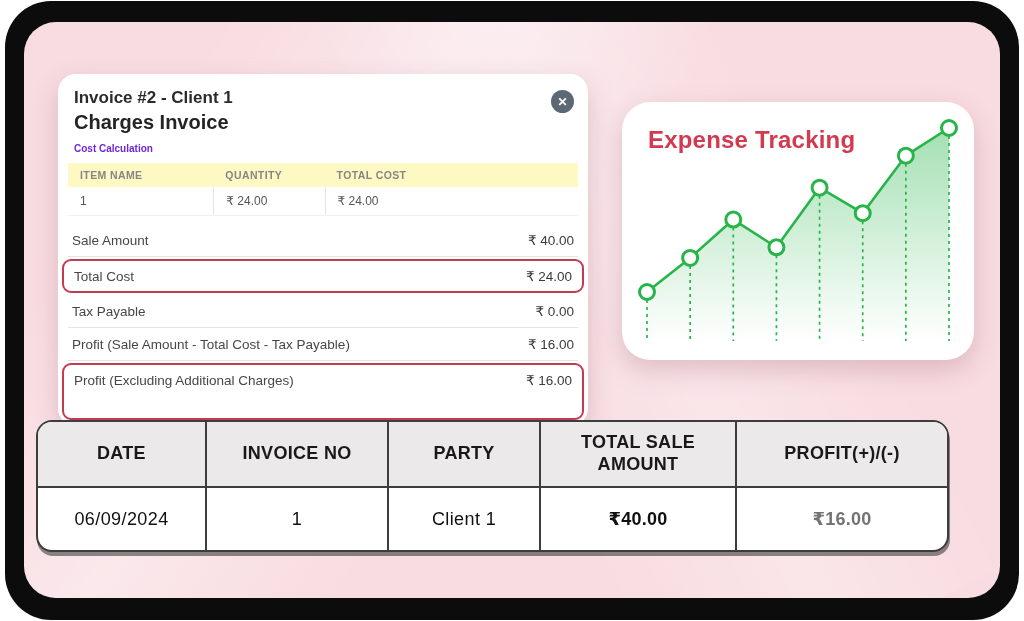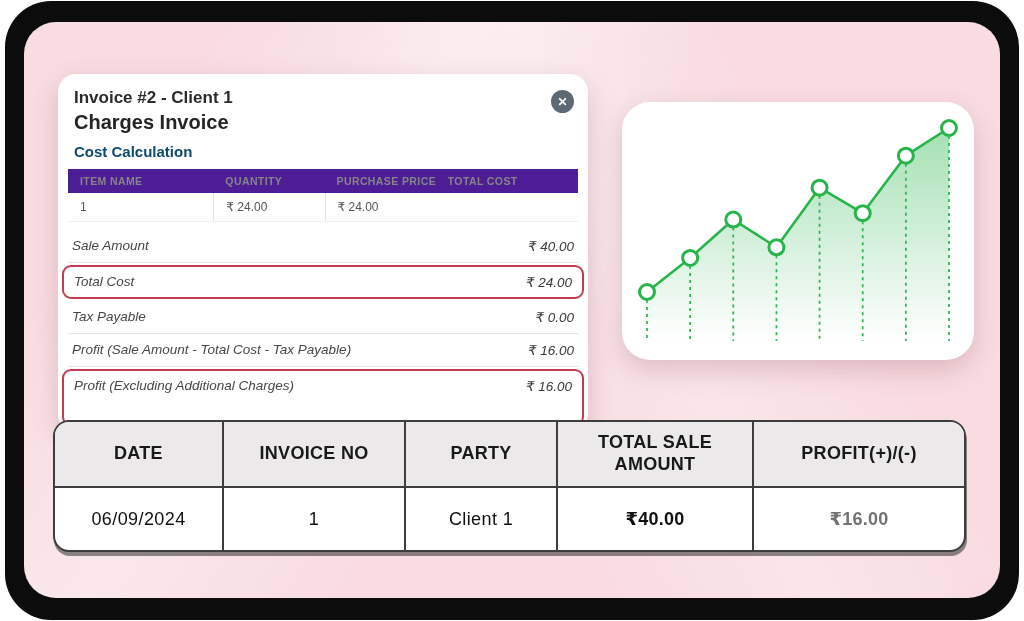--- a/index.html
+++ b/index.html
@@ -28,45 +28,45 @@
   
   .invoice-card{
     position:absolute;left:58px;top:74px;width:530px;
     background:#ffffff;border-radius:18px;
     box-shadow:0 10px 26px rgba(150,90,105,.28);
     padding:12px 0 4px;
   }
   .ic-head{padding:0 16px;position:relative;}
   .ic-title{font-size:17px;font-weight:700;color:#2b2b2b;margin:2px 0 3px;}
   .ic-subtitle{font-size:20px;font-weight:700;color:#242424;margin:0 0 9px;}
-  .ic-section{font-size:15px;font-weight:700;color:#0c4a6e;margin:0 0 9px;}
+  .ic-section{font-size:10px;font-weight:700;color:#6d28d9;margin:0 0 9px;}
   .close-btn{
     position:absolute;right:14px;top:2px;width:23px;height:23px;border-radius:50%;
     background:#5c6974;color:#ffffff;display:flex;align-items:center;justify-content:center;
     font-size:12px;font-weight:700;cursor:pointer;border:none;line-height:1;
   }
   .items{margin:0 10px;}
   .items .hdr,.items .row{
     display:grid;grid-template-columns:28.5% 21.8% 21.8% 27.9%;
   }
-  .items .hdr{background:#4c1d95;}
+  .items .hdr{background:#fef9c3;}
   .items .hdr > div{
     font-size:10.5px;font-weight:700;color:#868686;letter-spacing:.4px;
     padding:6px 0 6px 12px;white-space:nowrap;
   }
   .items .row > div{
     font-size:12px;color:#555555;padding:7px 0 7px 12px;white-space:nowrap;
   }
   .items .row > div + div{border-left:1px solid #e4e4e4;}
   .items .row{border-bottom:1px solid #f0f0f0;}
 
   .summary{margin:8px 10px 0;}
   .srow{
-    display:flex;justify-content:space-between;align-items:flex-start;
-    padding:8px 4px;font-size:13.5px;color:#474747;font-style:italic;
+    display:flex;justify-content:space-between;align-items:flex-end;
+    padding:8px 4px;font-size:13.5px;color:#474747;
   }
   .srow:not(.hl){border-bottom:1px solid #e5e5e5;}
   .srow .val{color:#3b3b3b;}
   .srow.hl{
     margin:2px -6px;padding:7px 10px;border:2px solid #c23b4e;border-radius:9px;
   }
   .srow.hl.tall{padding-bottom:30px;}
   .srow.hl + .srow{border-top:none;}
 
   
@@ -76,21 +76,21 @@
     box-shadow:0 10px 26px rgba(150,90,105,.28);overflow:hidden;
   }
   .chart-title{
     position:absolute;left:26px;top:24px;font-size:24px;font-weight:700;
     color:#d23a50;letter-spacing:.2px;z-index:2;white-space:nowrap;
   }
   .chart-card svg{position:absolute;left:0;top:0;}
 
   
   .records{
-    position:absolute;left:53px;top:420px;width:909px;height:128px;
+    position:absolute;left:36px;top:420px;width:909px;height:128px;
     border:2px solid #3d3d3d;border-radius:16px;overflow:hidden;background:#ffffff;
     box-shadow:1px 4px 0 rgba(45,45,45,.55);
     display:grid;
     grid-template-columns:169fr 182fr 152fr 196fr 210fr;
     grid-template-rows:66fr 62fr;
   }
   .records .cell{
     display:flex;align-items:center;justify-content:center;text-align:center;
     padding:0 8px;
   }
@@ -117,21 +117,20 @@
     <div class="ic-title">Invoice #2 - Client 1</div>
     <button class="close-btn">✕</button>
     <div class="ic-subtitle">Charges Invoice</div>
     <div class="ic-section">Cost Calculation</div>
   </div>
 
   <div class="items">
     <div class="hdr">
       <div>ITEM NAME</div>
       <div>QUANTITY</div>
-      <div>PURCHASE PRICE</div>
       <div>TOTAL COST</div>
     </div>
     <div class="row">
       <div>1</div>
       <div>₹ 24.00</div>
       <div>₹ 24.00</div>
     </div>
   </div>
 
   <div class="summary">
@@ -152,20 +151,21 @@
       <span class="val">₹ 16.00</span>
     </div>
     <div class="srow hl tall">
       <span class="lbl">Profit (Excluding Additional Charges)</span>
       <span class="val">₹ 16.00</span>
     </div>
   </div>
 </div>
 
 <div class="chart-card">
+  <div class="chart-title">Expense Tracking</div>
   <svg id="expense-chart" width="352" height="258" viewBox="0 0 352 258">
       <defs>
         <linearGradient id="areaGrad" x1="0" y1="0" x2="0" y2="1">
           <stop offset="0%" stop-color="#27b54a" stop-opacity="0.42"></stop>
           <stop offset="100%" stop-color="#27b54a" stop-opacity="0"></stop>
         </linearGradient>
       </defs>
       <path d="M25,190.01 L68.14285714285714,155.93 L111.28571428571429,117.59 L154.42857142857142,145.28 L197.57142857142858,85.63999999999999 L240.71428571428572,111.2 L283.85714285714283,53.69 L327,26 L327,239 L25,239 Z" fill="url(#areaGrad)" stroke="none"></path>
       <line x1="25" y1="198.01" x2="25" y2="239" stroke="#27b54a" stroke-width="1.7" stroke-dasharray="3 4"></line>
       <line x1="68.14285714285714" y1="163.93" x2="68.14285714285714" y2="239" stroke="#27b54a" stroke-width="1.7" stroke-dasharray="3 4"></line>

